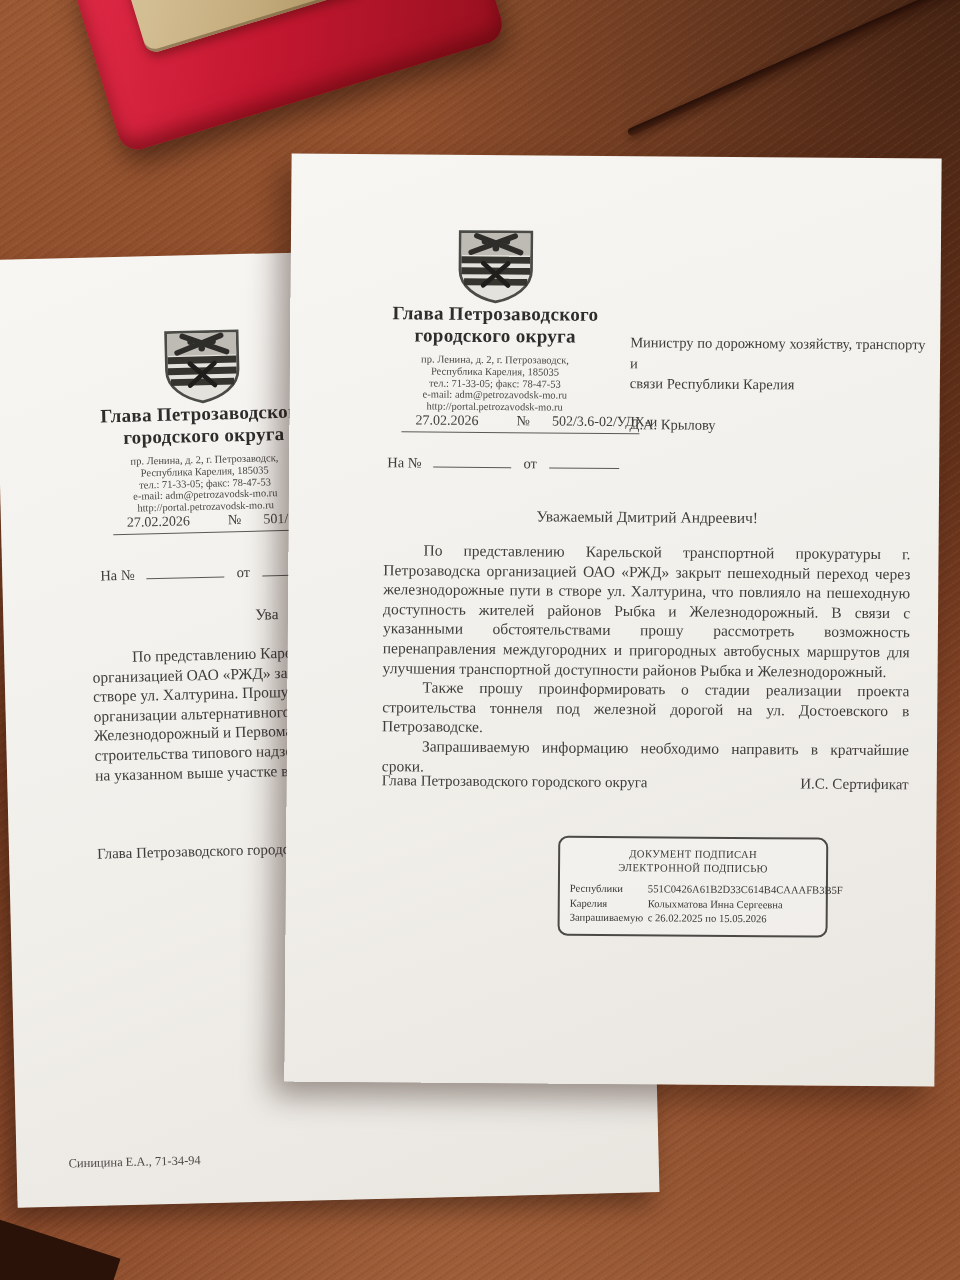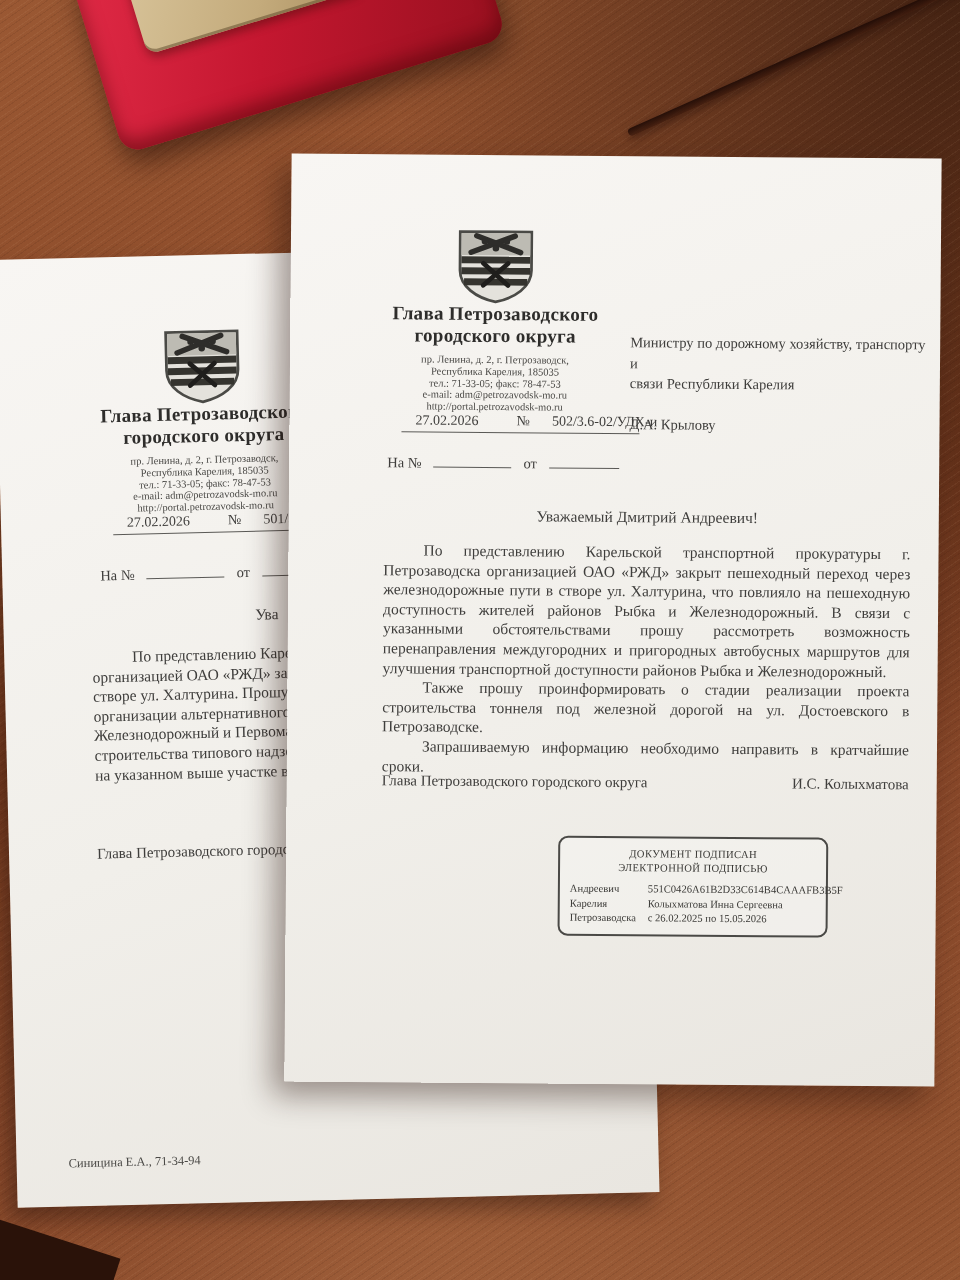--- a/index.html
+++ b/index.html
@@ -200,37 +200,37 @@
 
     <div class="docbody">
       <div class="salutation">Уважаемый Дмитрий Андреевич!</div>
       <p class="para">По представлению Карельской транспортной прокуратуры г. Петрозаводска организацией ОАО «РЖД» закрыт пешеходный переход через железнодорожные пути в створе ул. Халтурина, что повлияло на пешеходную доступность жителей районов Рыбка и Железнодорожный. В связи с указанными обстоятельствами прошу рассмотреть возможность перенаправления междугородних и пригородных автобусных маршрутов для улучшения транспортной доступности районов Рыбка и Железнодорожный.</p>
       <p class="para">Также прошу проинформировать о стадии реализации проекта строительства тоннеля под железной дорогой на ул. Достоевского в Петрозаводске.</p>
       <p class="para">Запрашиваемую информацию необходимо направить в кратчайшие сроки.</p>
     </div>
 
     <div class="sigrow">
       <span>Глава Петрозаводского городского округа</span>
-      <span>И.С. Колыхматова</span>
+      <span>И.С. Сертификат</span>
     </div>
 
     <div class="stamp">
       <div class="stitle">
         <div>ДОКУМЕНТ ПОДПИСАН</div>
         <div>ЭЛЕКТРОННОЙ ПОДПИСЬЮ</div>
       </div>
       <div class="srow">
-        <span class="slabel">Андреевич</span>
+        <span class="slabel">Республики</span>
         <span>551C0426A61B2D33C614B4CAAAFB3B5F</span>
       </div>
       <div class="srow">
         <span class="slabel">Карелия</span>
         <span class="bold">Колыхматова Инна Сергеевна</span>
       </div>
       <div class="srow">
-        <span class="slabel">Петрозаводска</span>
+        <span class="slabel">Запрашиваемую</span>
         <span>с 26.02.2025 по 15.05.2026</span>
       </div>
     </div>
   </div>
 
   <div class="corner-shadow"></div>
 </div>
 
 </body></html>

